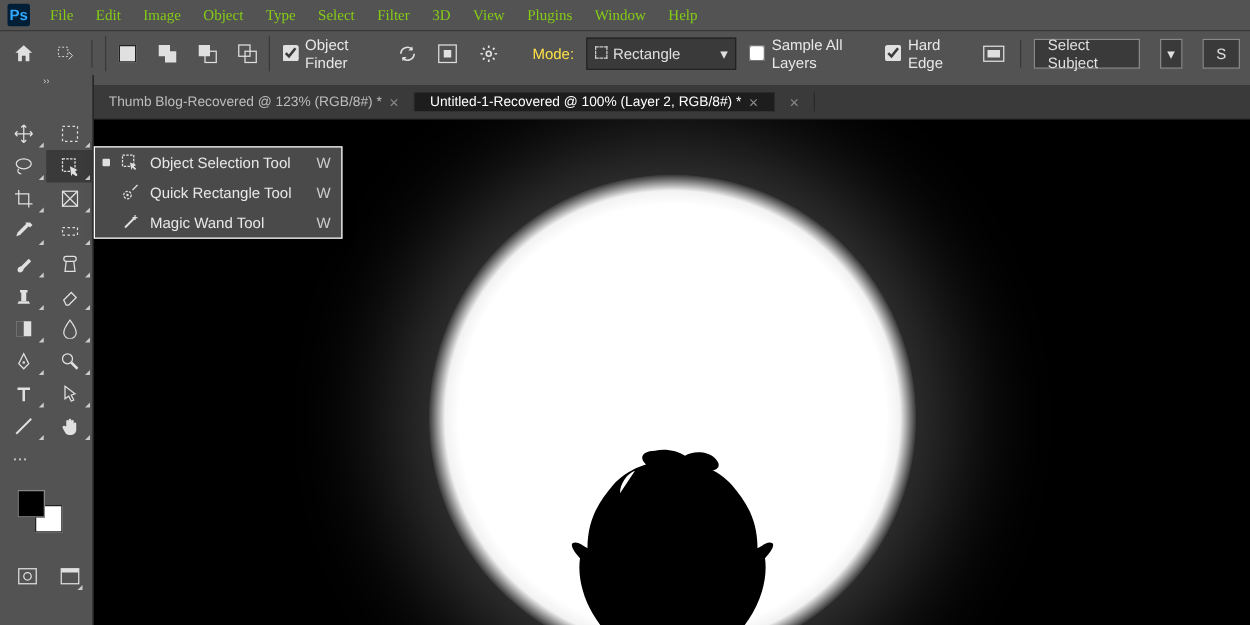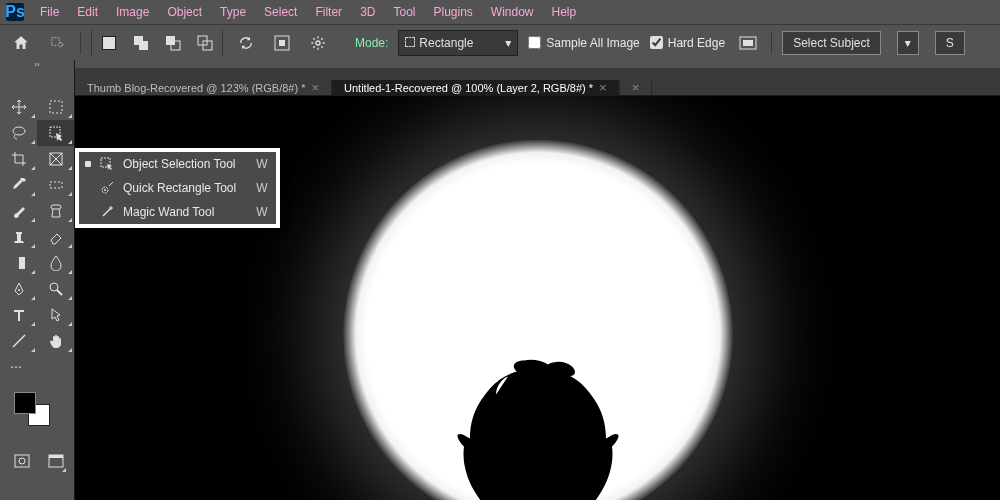--- a/index.html
+++ b/index.html
@@ -1,51 +1,51 @@
 <!DOCTYPE html>
 <html><head>
 <meta charset="utf-8">
 <style>
 * { margin: 0; padding: 0; box-sizing: border-box; font-family: "Segoe UI", Tahoma, sans-serif; }
 body { width: 1000px; height: 500px; background: #323232; color: #e8e8e8; font-size: 12px; overflow: hidden; position: relative; }
 .menubar { height: 24px; background: #535353; display: flex; align-items: center; padding-left: 6px; gap: 2px; }
-.ps-logo { width: 18px; height: 18px; background: #001e36; color: #31a8ff; display: flex; align-items: center; justify-content: center; font-weight: bold; font-size: 16px; border-radius: 2px; margin-right: 6px; }
-.menu-item { padding: 3px 8px; cursor: default; color: #f9a8d4; }
+.ps-logo { width: 18px; height: 18px; background: #001e36; color: #31a8ff; display: flex; align-items: center; justify-content: center; font-weight: bold; font-size: 12px; border-radius: 2px; margin-right: 6px; }
+.menu-item { padding: 3px 8px; cursor: default; color: #84cc16; font-family: Liberation Serif, serif; }
 .optbar { height: 36px; background: #535353; border-top: 1px solid #383838; display: flex; align-items: center; padding: 0 8px; gap: 10px; }
 .icon-btn { width: 26px; height: 26px; display: flex; align-items: center; justify-content: center; color: #e0e0e0; cursor: default; }
 .small-square { width: 14px; height: 14px; background: #e0e0e0; border: 1px solid #222; }
 .squares-group { display: flex; gap: 6px; align-items: center; padding: 0 4px; border-left: 1px solid #383838; border-right: 1px solid #383838; height: 28px; }
 .check-wrap { display: flex; align-items: center; gap: 5px; }
 .check-wrap input { accent-color: #e0e0e0; }
-.mode-label { color: #86efac; margin-left: 14px; }
+.mode-label { color: #fde047; margin-left: 14px; }
 .mode-select { background: #3a3a3a; border: 1px solid #222; color: #e0e0e0; height: 22px; padding: 12px 6px; display: flex; align-items: center; gap: 4px; min-width: 120px; justify-content: space-between; }
 .mode-select .dashed { border: 1px dashed #ccc; width: 10px; height: 10px; display: inline-block; margin-right: 4px; }
 .btn-outline { border: 1px solid #888; background: #3a3a3a; color: #e0e0e0; height: 24px; padding: 0 10px; display: flex; align-items: center; }
 .btn-dd { border: 1px solid #888; background: #3a3a3a; color: #e0e0e0; height: 24px; width: 22px; display: flex; align-items: center; justify-content: center; }
 .collapse-row { height: 8px; background: #535353; display:flex; justify-content:flex-start; padding-left: 2px; color:#bbb; font-size:8px; }
-.tabbar { height: 28px; background: #3a3a3a; display: flex; align-items: flex-end; padding-left: 75px; border-bottom: 1px solid #1a1a1a; }
+.tabbar { height: 28px; background: #3a3a3a; display: flex; align-items: center; padding-left: 75px; border-bottom: 1px solid #1a1a1a; }
 .doc-tab { display: flex; align-items: center; padding: 0 12px; gap: 6px; color: #bdbdbd; border-right: 1px solid #2a2a2a; font-size: 11px; cursor: default; max-width: 360px; white-space: nowrap; }
 .doc-tab.active { background: #1d1d1d; color: #fff; }
 .doc-tab .x { color: #888; font-size: 13px; }
 .workspace { position: absolute; left: 75px; right: 0; top: 96px; bottom: 0; background: #000; overflow: hidden; }
 .canvas-art { position: absolute; left: 50%; top: 36%; transform: translate(-50%, -26%); }
 .moon { width: 390px; height: 390px; border-radius: 50%; background: radial-gradient(circle at 50% 50%, #fff 0%, #fff 62%, #f2f2f2 66%, rgba(255,255,255,0.0) 72%); box-shadow: 0 0 80px 30px rgba(255,255,255,0.22); }
 .man { position: absolute; left: 50%; top: 56%; transform: translateX(-50%); width: 360px; height: 340px; }
 .man svg { width: 100%; height: 100%; }
 .toolbox { position: absolute; left: 0; top: 60px; width: 75px; bottom: 0; background: #535353; border-right: 1px solid #1a1a1a; }
 .tool-chev { height: 10px; font-size: 8px; color: #ccc; text-align: center; }
 .tool-grid { display: grid; grid-template-columns: 1fr 1fr; }
 .tool { position: relative; height: 26px; display: flex; align-items: center; justify-content: center; color: #e0e0e0; }
 .tool.active { background: #3a3a3a; }
 .tool .tri { position: absolute; right: 2px; bottom: 2px; width: 0; height: 0; border-left: 4px solid transparent; border-bottom: 4px solid #ccc; }
 .swatches { margin-top: 10px; height: 42px; position: relative; }
 .sw-bg { position: absolute; left: 28px; top: 14px; width: 22px; height: 22px; background: #fff; border: 1px solid #222; }
 .sw-fg { position: absolute; left: 14px; top: 2px; width: 22px; height: 22px; background: #000; border: 1px solid #888; }
 .bottom-tools { margin-top: 16px; display: flex; gap: 10px; padding-left: 10px; }
-.flyout { position: absolute; left: 75px; top: 117px; background: #4a4a4a; border: 4px solid #ffffff; box-shadow: 2px 2px 6px rgba(0,0,0,0.5); z-index: 50; min-width: 170px; margin-top: 31px; }
+.flyout { position: absolute; left: 75px; top: 117px; background: #4a4a4a; border: 1px solid #ffffff; box-shadow: 2px 2px 6px rgba(0,0,0,0.5); z-index: 50; min-width: 170px; }
 .fly-row { display: flex; align-items: center; height: 24px; padding: 0 8px 0 6px; gap: 8px; }
 .fly-bullet { width: 6px; height: 6px; background: #e0e0e0; border-radius: 1px; visibility: hidden; }
 .fly-row.sel .fly-bullet { visibility: visible; }
 .fly-ico { width: 16px; height: 16px; display: flex; align-items: center; justify-content: center; }
 .fly-label { flex: 1; }
 .fly-key { color: #ccc; margin-left: 12px; }
 svg { pointer-events: none; }
 .sep { width: 1px; height: 22px; background: #383838; }
 </style>
 </head>
@@ -54,21 +54,21 @@
 <div class="menubar">
   <div class="ps-logo">Ps</div>
   <div class="menu-item">File</div>
   <div class="menu-item">Edit</div>
   <div class="menu-item">Image</div>
   <div class="menu-item">Object</div>
   <div class="menu-item">Type</div>
   <div class="menu-item">Select</div>
   <div class="menu-item">Filter</div>
   <div class="menu-item">3D</div>
-  <div class="menu-item">Tool</div>
+  <div class="menu-item">View</div>
   <div class="menu-item">Plugins</div>
   <div class="menu-item">Window</div>
   <div class="menu-item">Help</div>
 </div>
 
 <div class="optbar">
   <div class="icon-btn">
     <svg width="18" height="18" viewBox="0 0 24 24">
         <path fill="#e0e0e0" d="M12 3l9 8h-3v9h-4v-6H10v6H6v-9H3z"></path>
       </svg>
@@ -96,20 +96,24 @@
           <rect x="6" y="6" width="9" height="9" fill="none" stroke="#e0e0e0"></rect>
         </svg>
       </div>
     <div class="icon-btn">
         <svg width="16" height="16">
           <rect x="1" y="1" width="9" height="9" fill="none" stroke="#e0e0e0"></rect>
           <rect x="6" y="6" width="9" height="9" fill="none" stroke="#e0e0e0"></rect>
         </svg>
       </div>
   </div>
+  <label class="check-wrap">
+    <input type="checkbox" checked="" style="">
+    <span>Object Finder</span>
+  </label>
   <div class="icon-btn">
     <svg width="16" height="16" viewBox="0 0 24 24">
         <path fill="none" stroke="#e0e0e0" stroke-width="2" d="M4 12a8 8 0 0 1 14-5M20 12a8 8 0 0 1-14 5"></path>
         <path fill="#e0e0e0" d="M18 3v5h-5zM6 21v-5h5z"></path>
       </svg>
   </div>
   <div class="icon-btn">
     <svg width="16" height="16">
         <rect x="1" y="1" width="14" height="14" fill="none" stroke="#e0e0e0"></rect>
         <rect x="5" y="5" width="6" height="6" fill="#e0e0e0"></rect>
@@ -121,21 +125,21 @@
         <path stroke="#e0e0e0" stroke-width="2" d="M12 2v3M12 19v3M2 12h3M19 12h3M5 5l2 2M17 17l2 2M19 5l-2 2M5 19l2-2"></path>
       </svg>
   </div>
   <span class="mode-label">Mode:</span>
   <div class="mode-select">
     <span><span class="dashed"></span><span>Rectangle</span></span>
     <span>▾</span>
   </div>
   <label class="check-wrap">
     <input type="checkbox" style="">
-    <span>Sample All Image</span>
+    <span>Sample All Layers</span>
   </label>
   <label class="check-wrap">
     <input type="checkbox" checked="" style="">
     <span>Hard Edge</span>
   </label>
   <div class="icon-btn">
     <svg width="18" height="16">
         <rect x="1" y="2" width="16" height="12" fill="none" stroke="#e0e0e0"></rect>
         <rect x="4" y="5" width="10" height="6" fill="#e0e0e0"></rect>
       </svg>

